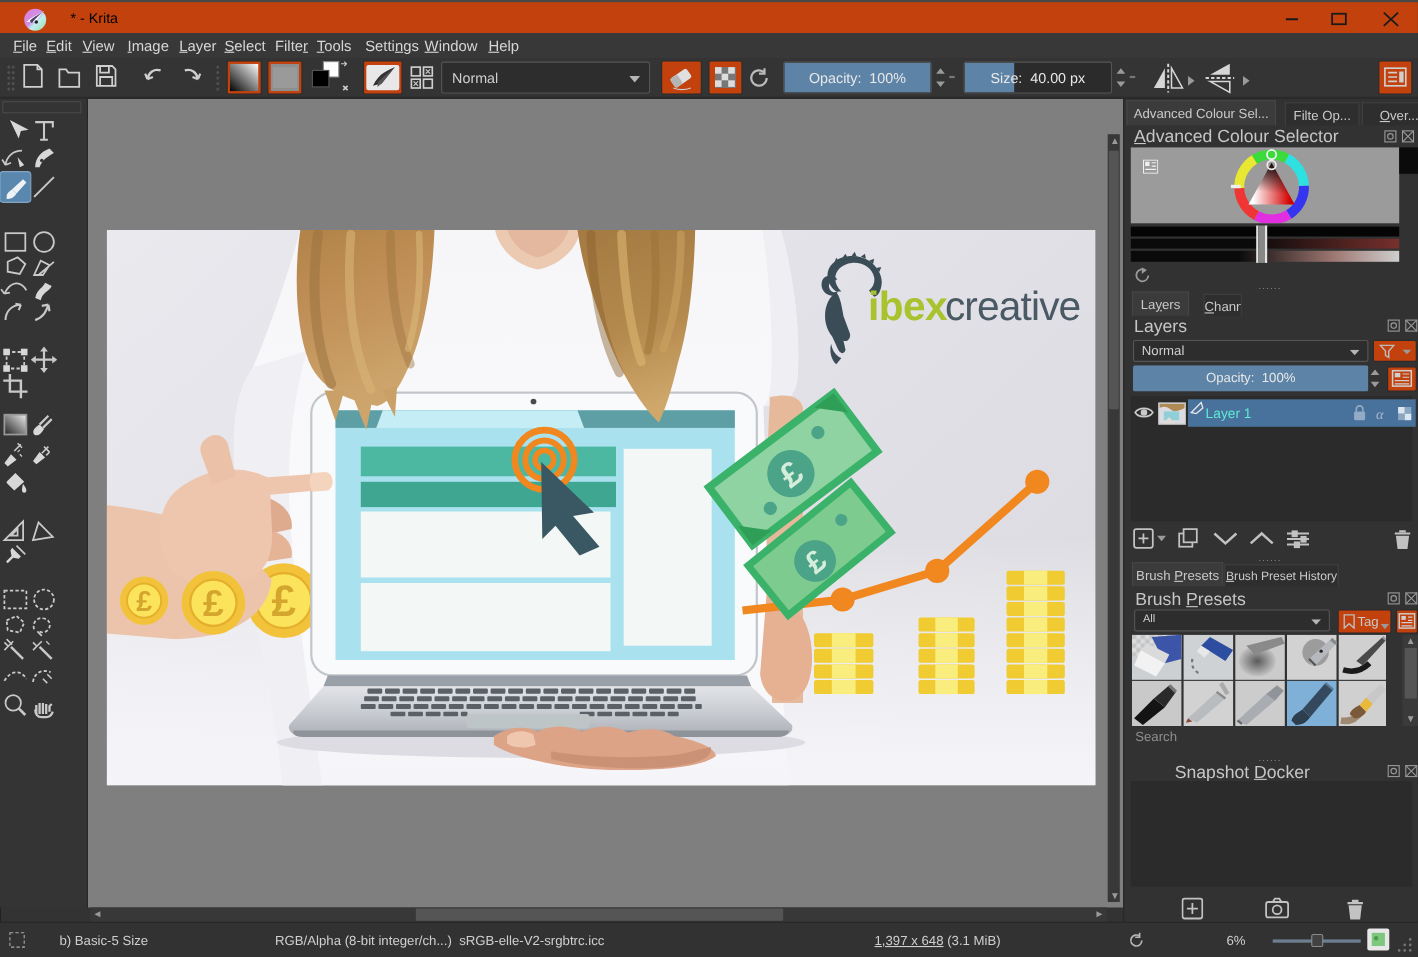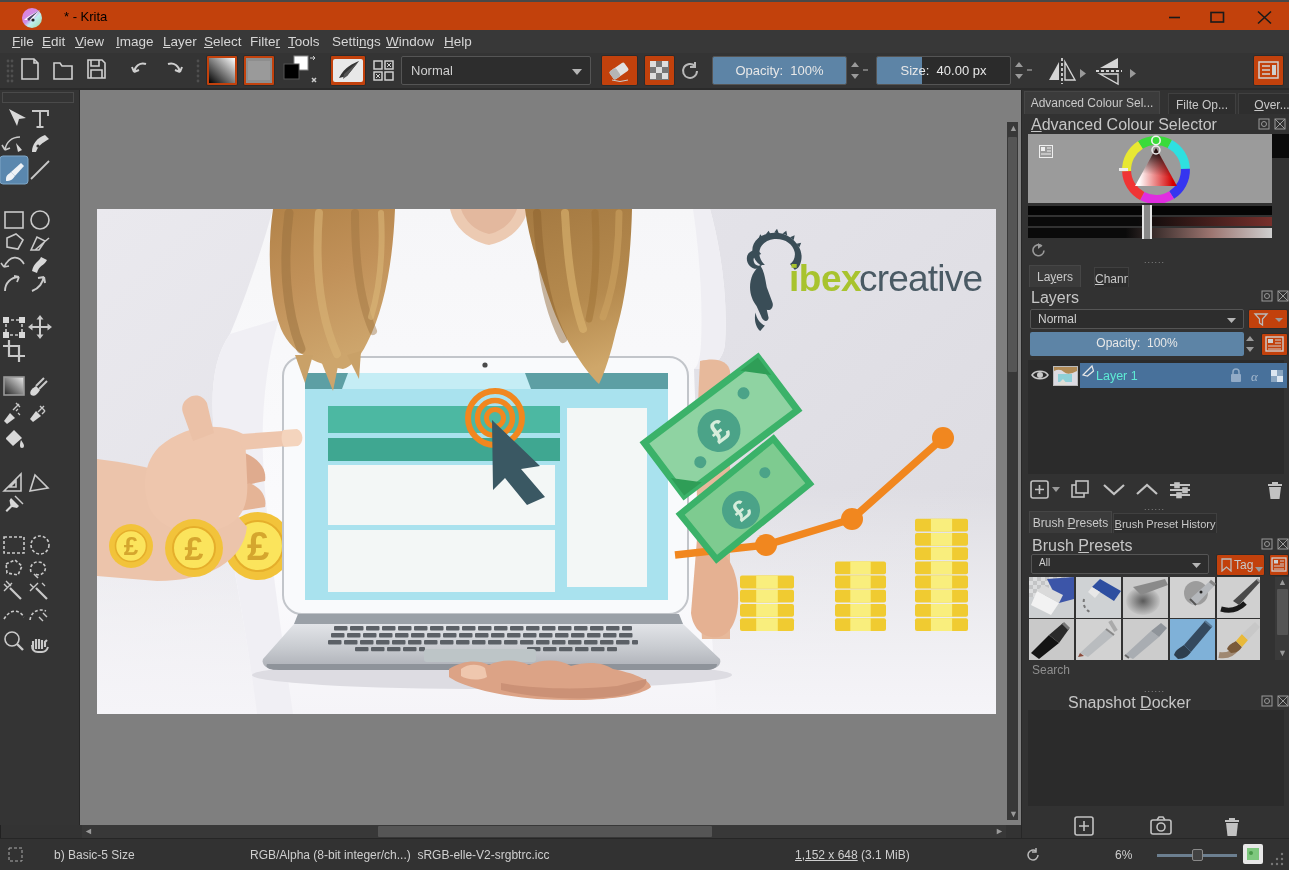--- a/index.html
+++ b/index.html
@@ -961,21 +961,21 @@
         </g>
       </svg>
   </div>
 
   <div id="statusbar" class="abs">
     <svg class="abs" style="left:8px;top:8px" width="15" height="15">
         <rect x="1" y="1" width="13" height="13" fill="none" stroke="#aaa" stroke-dasharray="3,2"></rect>
       </svg>
     <div class="abs" style="left:26px;top:9px;margin-left:28px;">b) Basic-5 Size</div>
     <div class="abs" style="left:250px;top:9px;">RGB/Alpha (8-bit integer/ch...) &nbsp;sRGB-elle-V2-srgbtrc.icc</div>
-    <div class="abs" style="left:795px;top:9px;"><span style="text-decoration:underline">1,152 x 648</span> (3.1 MiB)</div>
+    <div class="abs" style="left:795px;top:9px;"><span style="text-decoration:underline">1,397 x 648</span> (3.1 MiB)</div>
     <svg class="abs" style="left:1024px;top:8px" width="16" height="16" viewBox="0 0 16 16">
         <path d="M12,4 a5,5 0 1 0 2,4" stroke="#b9b9b9" stroke-width="1.5" fill="none"></path>
         <path d="M12,1 v4 h-4" stroke="#b9b9b9" stroke-width="1.5" fill="none"></path>
       </svg>
     <div class="abs" style="left:1115px;top:9px;">6%</div>
     <div class="abs" style="left:1157px;top:15px;width:80px;height:3px;background:#6c7f90;"></div>
     <div class="abs" style="left:1192px;top:10px;width:11px;height:12px;background:#424242;border:1px solid #8a8a8a;border-radius:2px;"></div>
     <div class="abs" style="left:1243px;top:5px;width:20px;height:20px;background:#e8e8e8;border-radius:2px;">
       <svg width="20" height="20">
           <rect x="4" y="4" width="12" height="12" fill="#7ec87e"></rect>

